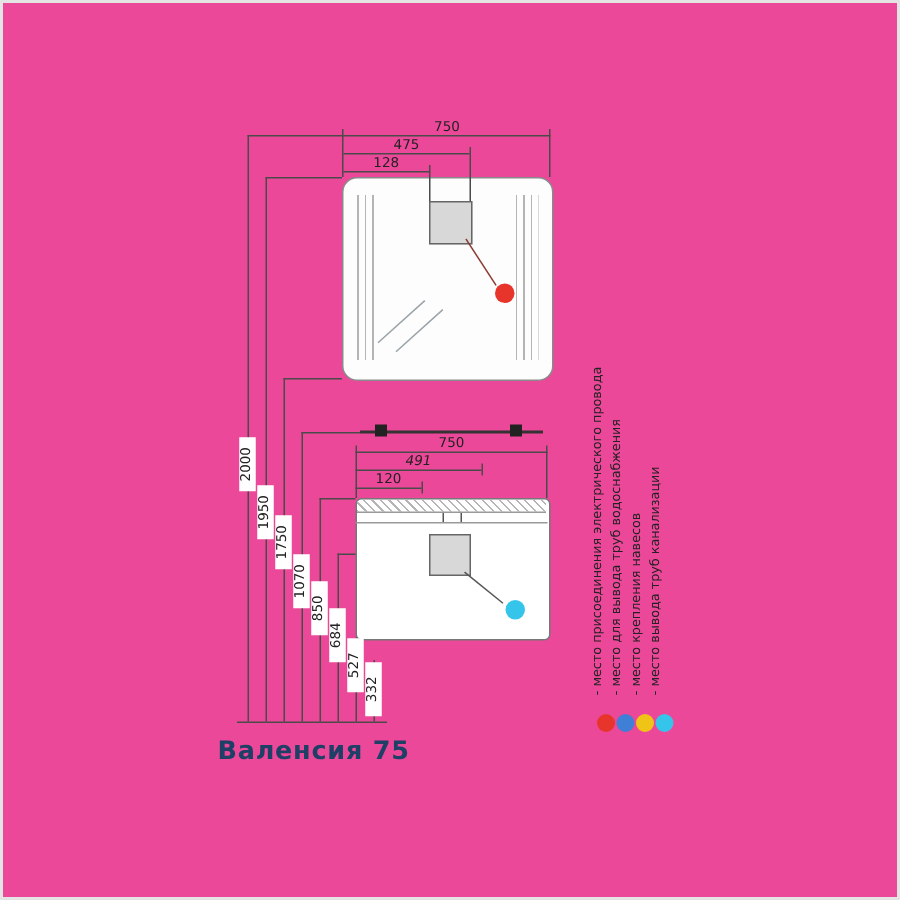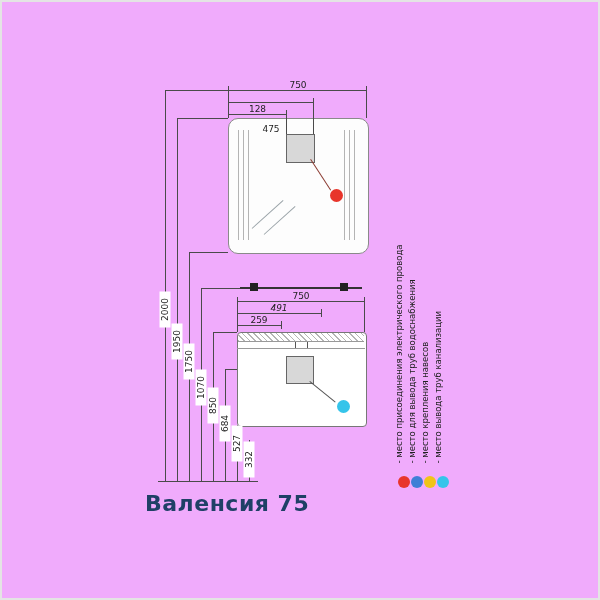--- a/index.html
+++ b/index.html
@@ -1,17 +1,17 @@
 <!DOCTYPE html>
 <html><head>
 <meta charset="utf-8">
 <style>
   html,body{margin:0;padding:0;}
   body{font-family:"DejaVu Sans", sans-serif;background:#fff;}
-  .canvas{position:relative;width:600px;height:600px;background:#f0abfc;overflow:hidden;
+  .canvas{position:relative;width:600px;height:600px;background:#ec4899;overflow:hidden;
           box-shadow:inset 0 0 0 2px #e4e4e4;}
   .h{position:absolute;height:1px;background:#4a4a4a;}
   .v{position:absolute;width:1px;background:#4a4a4a;}
   .dimlbl{position:absolute;font-size:9px;color:#222;text-align:center;line-height:10px;}
   .rotlbl{position:absolute;font-size:9px;color:#222;text-align:center;line-height:11px;
           background:#fff;transform:rotate(-90deg);width:36px;height:11px;z-index:2;}
   .legendtxt{position:absolute;font-size:8.5px;color:#222;white-space:nowrap;
              transform:rotate(-90deg);width:200px;height:11px;line-height:11px;text-align:left;}
   .dot{position:absolute;width:13px;height:13px;border-radius:50%;z-index:3;}
   .ldot{position:absolute;width:12px;height:12px;border-radius:50%;z-index:3;}
@@ -26,21 +26,21 @@
   .graybox{position:absolute;background:#d8d8d8;border:1px solid #666;}
   .leader{position:absolute;height:1px;transform-origin:0 0;background:#8a3a30;}
   .hatchline{position:absolute;height:1px;background:#9aa3a8;transform-origin:0 50%;transform:rotate(-42deg);}
   .cabinet{position:absolute;left:237px;top:332px;width:128px;height:93px;
            border:1px solid #777;border-radius:4px;background:#fff;}
   .countertop{position:absolute;left:238px;top:333px;width:126px;height:8px;
               background:repeating-linear-gradient(45deg,#b5b5b5 0 1px,transparent 1px 4px);
               border-bottom:1px solid #999;}
   .rail{position:absolute;left:240px;top:287px;width:122px;height:2px;background:#333;}
   .bracket{position:absolute;width:8px;height:8px;background:#222;}
-  .title{position:absolute;left:145px;top:491px;font-size:22px;font-weight:bold;
+  .title{position:absolute;left:145px;top:491px;font-size:17px;font-weight:bold;
          color:#1f4066;letter-spacing:0.5px;}
 </style>
 </head>
 <body>
 
 <div class="canvas">
 
   <div class="mirror">
     <div class="lamp" style="left:9px;top:11px;"></div>
     <div class="lamp" style="right:9px;top:11px;"></div>
@@ -51,42 +51,42 @@
   <div class="hatchline" style="left:252px;top:228px;width:42px;"></div>
   <div class="hatchline" style="left:264px;top:234px;width:42px;"></div>
 
   <div class="h" style="left:229px;top:90px;width:138px;"></div>
   <div class="v" style="left:228px;top:86px;height:32px;"></div>
   <div class="v" style="left:366px;top:86px;height:32px;"></div>
   <div class="dimlbl" style="left:229px;top:80px;width:138px;">750</div>
 
   <div class="h" style="left:229px;top:102px;width:84px;"></div>
   <div class="v" style="left:313px;top:98px;height:36px;"></div>
-  <div class="dimlbl" style="left:229px;top:92px;width:84px;margin-top:32px;">475</div>
+  <div class="dimlbl" style="left:229px;top:92px;width:84px;">475</div>
 
   <div class="h" style="left:229px;top:114px;width:57px;"></div>
   <div class="v" style="left:286px;top:110px;height:24px;"></div>
   <div class="dimlbl" style="left:229px;top:104px;width:57px;">128</div>
 
   <div class="rail"></div>
   <div class="bracket" style="left:250px;top:283px;"></div>
   <div class="bracket" style="left:340px;top:283px;"></div>
 
   <div class="h" style="left:237px;top:301px;width:128px;"></div>
   <div class="v" style="left:237px;top:297px;height:35px;"></div>
   <div class="v" style="left:364px;top:297px;height:35px;"></div>
   <div class="dimlbl" style="left:237px;top:291px;width:128px;">750</div>
 
   <div class="h" style="left:237px;top:313px;width:84px;"></div>
   <div class="v" style="left:321px;top:309px;height:8px;"></div>
   <div class="dimlbl" style="left:237px;top:303px;width:84px;font-style:italic;">491</div>
 
   <div class="h" style="left:237px;top:325px;width:44px;"></div>
   <div class="v" style="left:281px;top:321px;height:8px;"></div>
-  <div class="dimlbl" style="left:237px;top:315px;width:44px;">259</div>
+  <div class="dimlbl" style="left:237px;top:315px;width:44px;">120</div>
 
   <div class="cabinet"></div>
   <div class="countertop"></div>
   <div class="h" style="left:237px;top:348px;width:128px;background:#999;"></div>
   <div class="v" style="left:295px;top:342px;height:6px;background:#555;"></div>
   <div class="v" style="left:307px;top:342px;height:6px;background:#555;"></div>
   <div class="graybox" style="left:286px;top:356px;width:26px;height:26px;"></div>
   <div class="leader" style="left:310px;top:381px;width:33px;transform:rotate(39deg);background:#555;"></div>
   <div class="dot dot-cyan" style="left:337px;top:400px;"></div>
 

